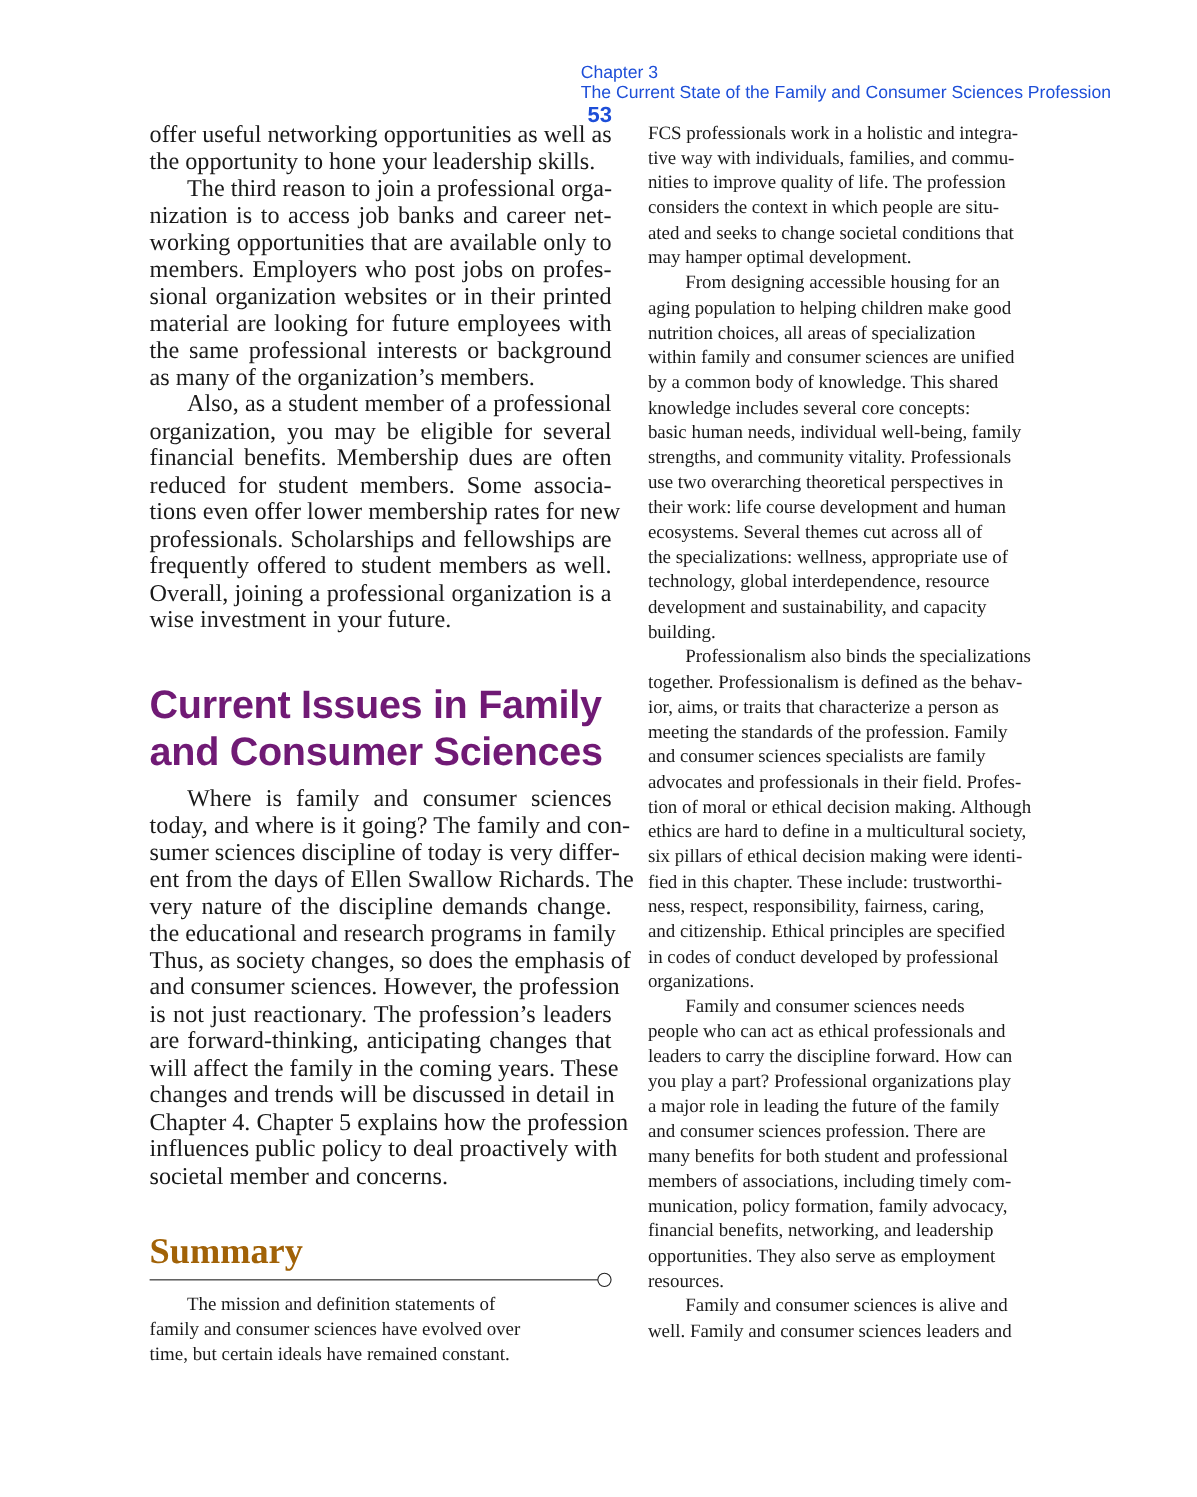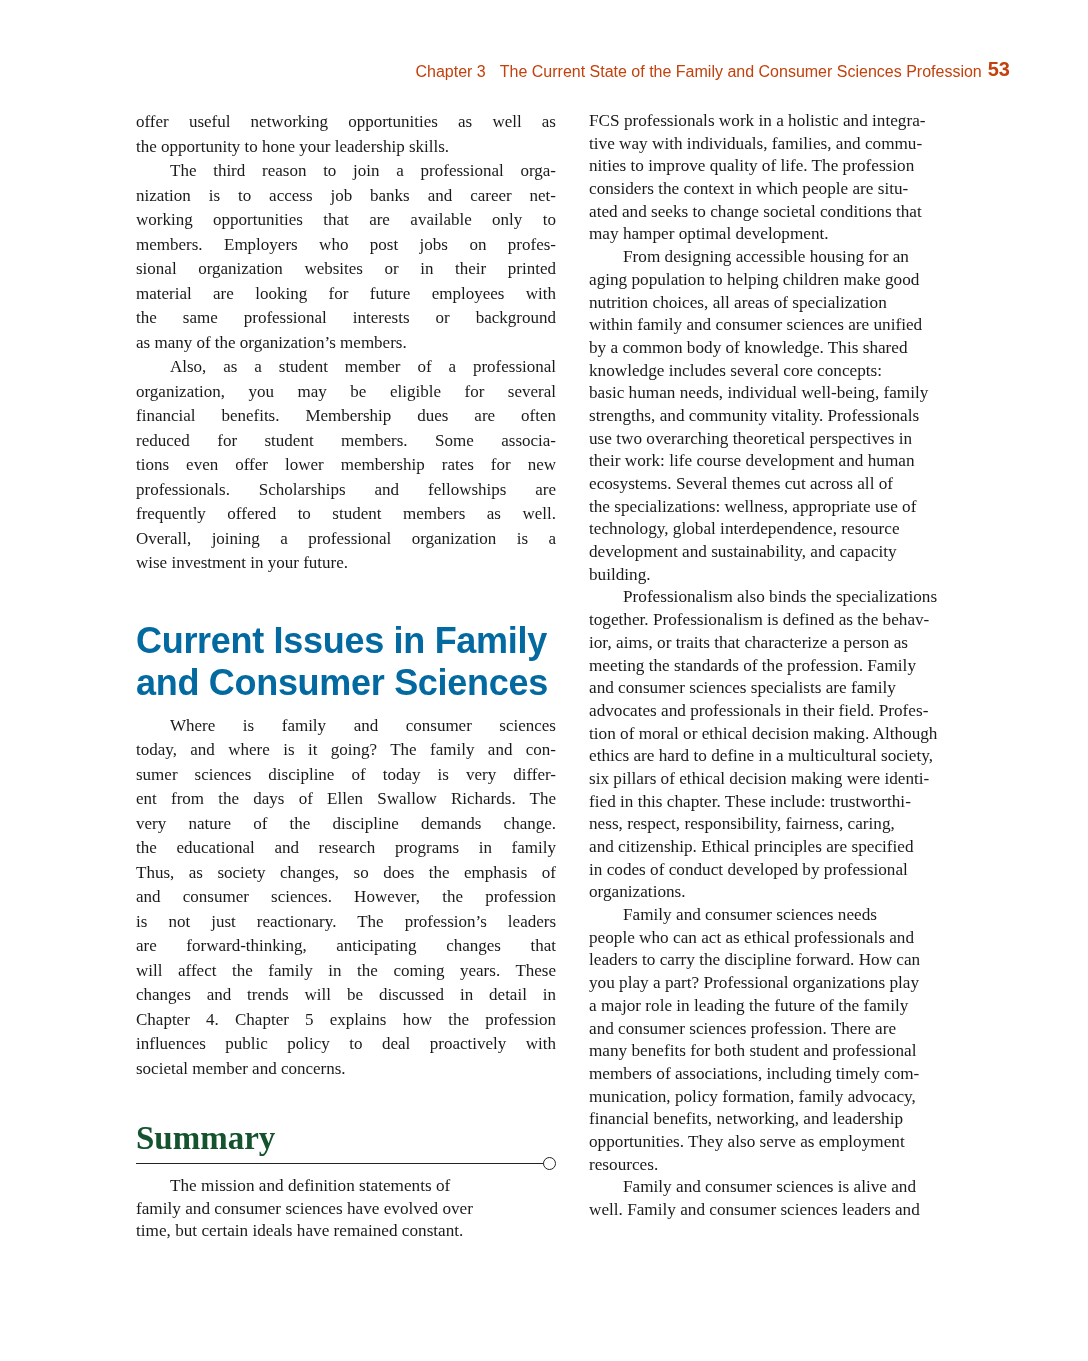--- a/index.html
+++ b/index.html
@@ -1,42 +1,42 @@
 <!DOCTYPE html>
 <html><head>
 <meta charset="utf-8">
 <style>
   html, body { margin: 0; padding: 0; background: #ffffff; }
   body { width: 1088px; height: 1361px; position: relative; overflow: hidden; color: #1a1a1a; }
   .running-head {
     position: absolute; top: 58px; right: 78px;
-    font-family: "Liberation Sans", sans-serif; font-size: 16px; color: #c2410c;
-    display: flex; align-items: flex-end;
+    font-family: "Liberation Sans", sans-serif; font-size: 16px; color: #1d4ed8;
+    display: flex; align-items: flex-start; flex-direction: column;
   }
   .running-head .ch { margin-right: 14px; }
   .running-head .pg { font-weight: bold; font-size: 20px; margin-left: 6px; }
   .col-left { position: absolute; left: 136px; top: 110px; width: 420px; }
   .col-right { position: absolute; left: 589px; top: 110px; width: 430px; }
   .serif-line {
-    font-family: "Liberation Serif", serif; font-size: 17px; line-height: 24.5px;
+    font-family: "Liberation Serif", serif; font-size: 22px; line-height: 24.5px;
     white-space: nowrap; text-align: justify; text-align-last: justify; height: 24.5px;
   }
   .serif-line.last { text-align-last: left; }
   .serif-line.indent { padding-left: 34px; }
   .sans-line {
     font-family: Liberation Serif, serif; font-size: 17.2px; line-height: 22.7px;
     white-space: nowrap; height: 22.7px;
   }
   .sans-line.indent { padding-left: 34px; }
   .h-major {
     font-family: "Liberation Sans", sans-serif; font-weight: bold; font-size: 36px;
-    line-height: 42px; color: #0369a1; margin-top: 44px; margin-bottom: 10px; letter-spacing: -0.3px;
+    line-height: 42px; color: #701a75; margin-top: 44px; margin-bottom: 10px; letter-spacing: -0.3px;
   }
   .h-summary {
-    font-family: "Liberation Serif", serif; font-weight: bold; font-size: 33px; color: #14532d;
+    font-family: "Liberation Serif", serif; font-weight: bold; font-size: 33px; color: #a16207;
     margin-top: 38px; line-height: 38px;
   }
   .summary-rule { position: relative; height: 14px; margin-bottom: 4px; }
   .summary-rule .line { position: absolute; left: 0; right: 12px; top: 6px; border-top: 1.5px solid #222; }
   .summary-rule .dot {
     position: absolute; right: 0; top: 0; width: 11px; height: 11px; border: 1.3px solid #222;
     border-radius: 50%; background: #fff;
   }
 </style>
 </head>

